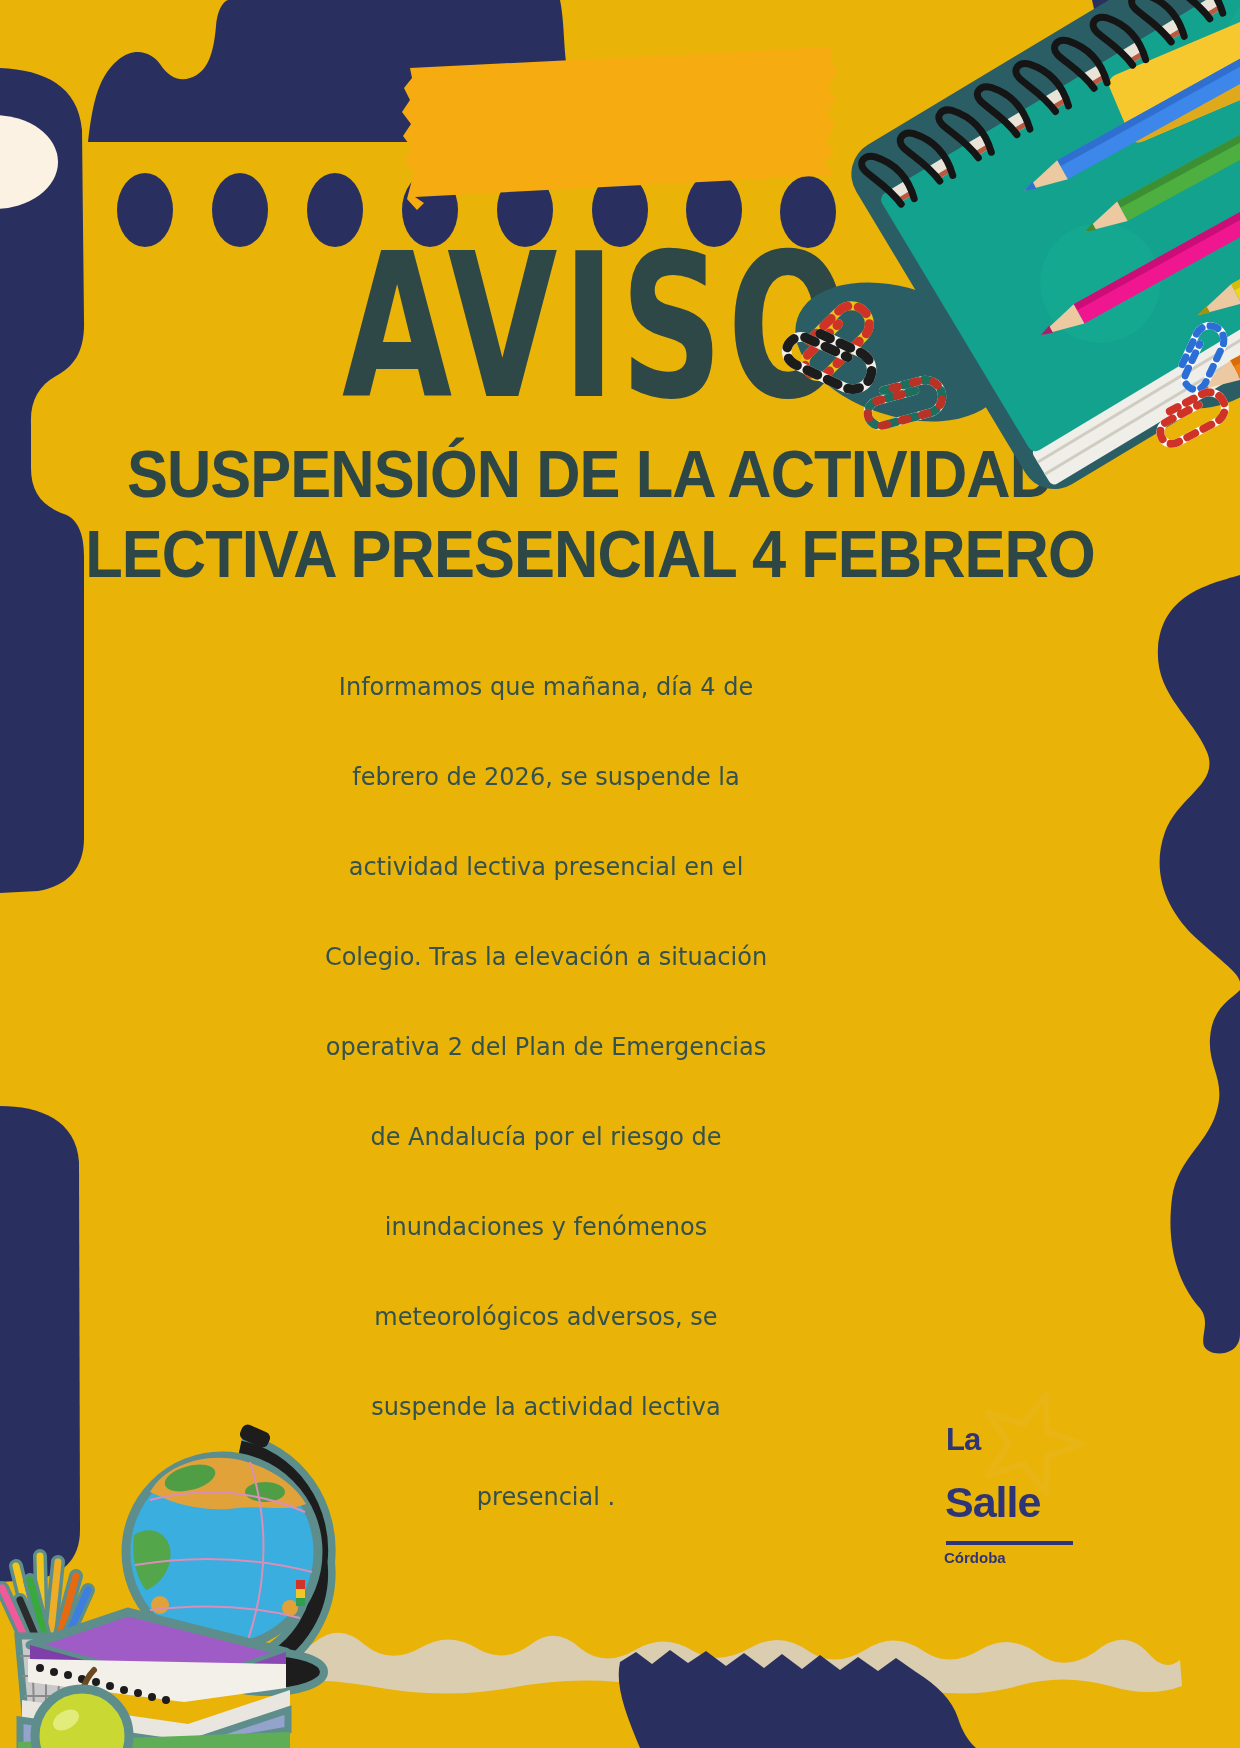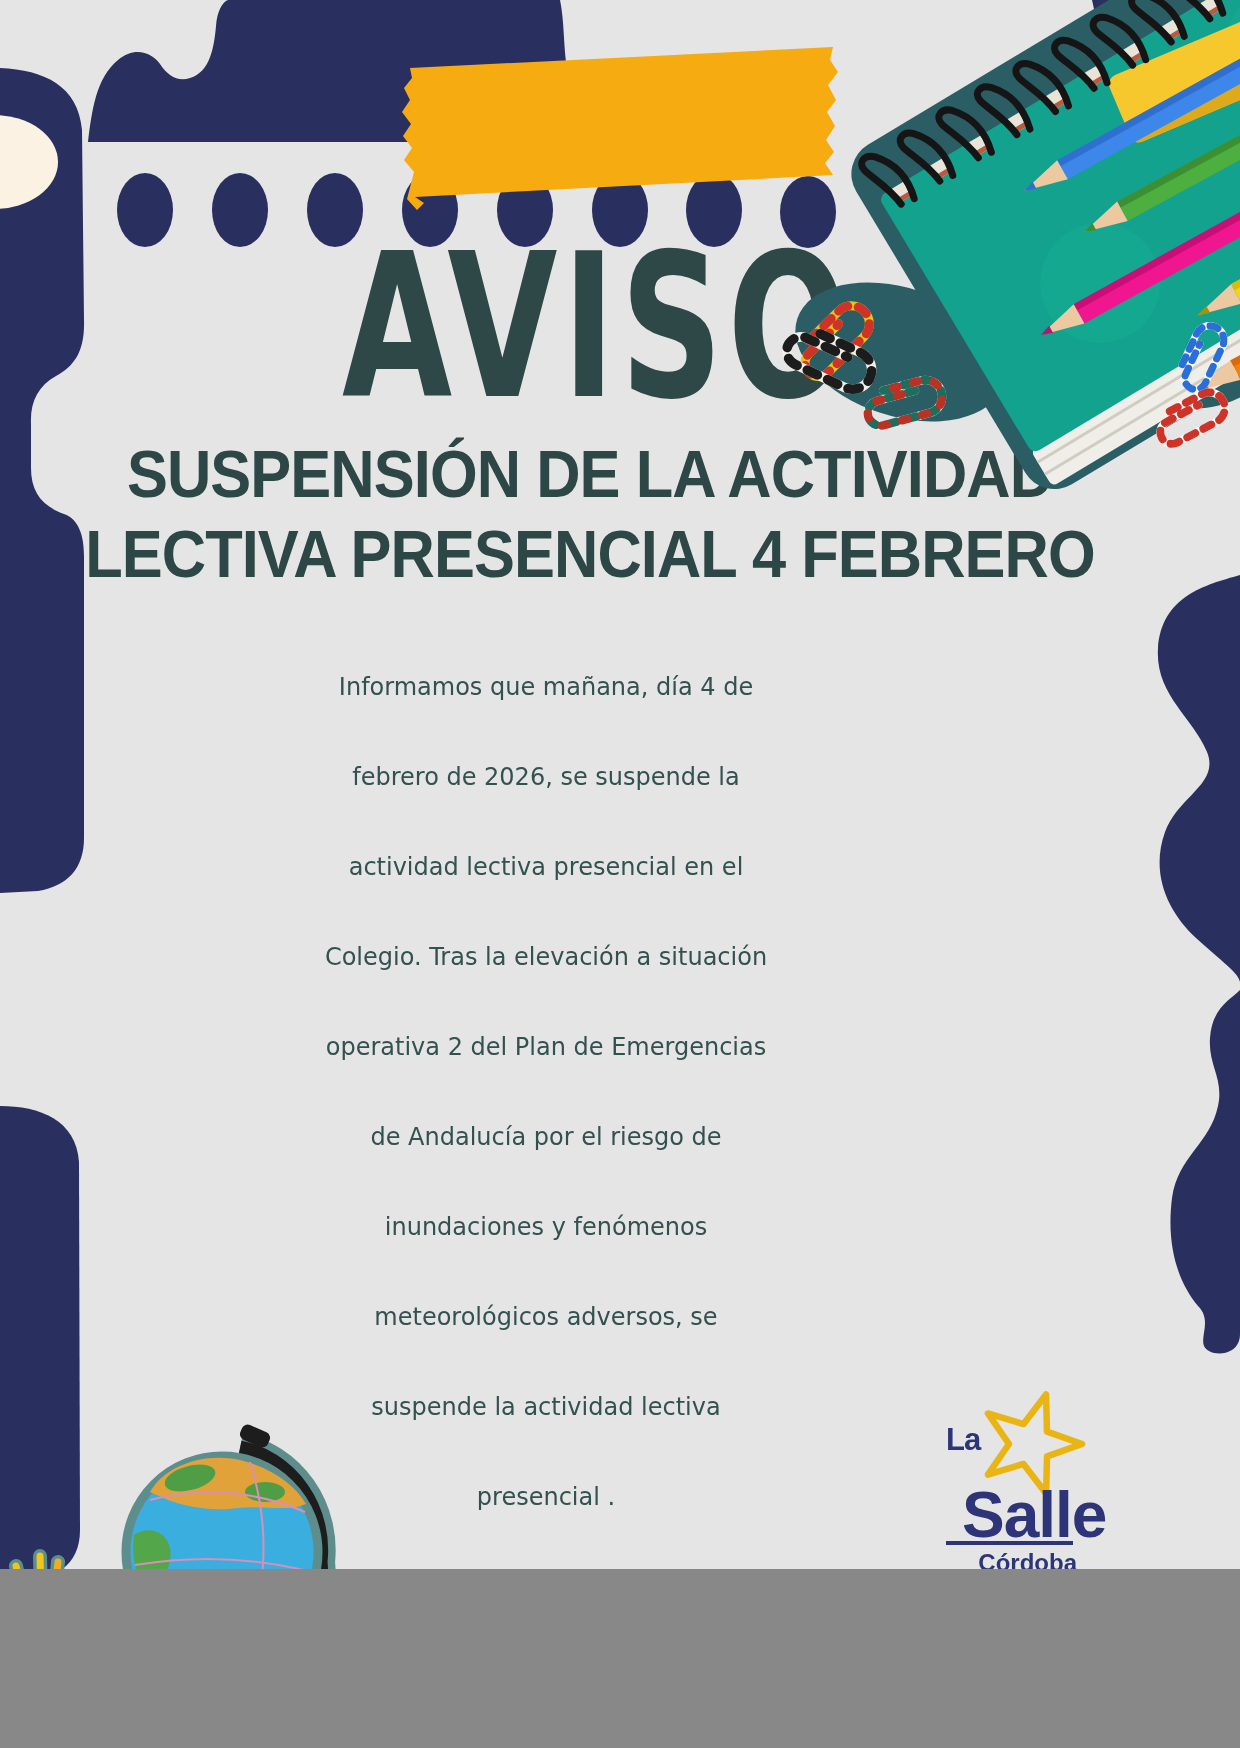--- a/index.html
+++ b/index.html
@@ -1,34 +1,34 @@
 <!DOCTYPE html>
 <html><head>
 <meta charset="utf-8">
 <style>
   html,body{margin:0;padding:0;background:#888;}
-  .page{position:relative;width:1240px;height:1569px;overflow:hidden;background:#e5e5e5;
+  .page{position:relative;width:1240px;height:1748px;overflow:hidden;background:#eab308;
         font-family:"Liberation Sans",sans-serif;text-decoration:underline;}
   .layer{position:absolute;left:0;top:0;}
   .aviso{position:absolute;left:280px;top:228px;width:620px;text-align:center;
          font-family:"DejaVu Sans",sans-serif;font-weight:bold;font-size:178px;
          color:#2e4747;letter-spacing:6px;transform:scale(.8,1.12);transform-origin:top center;
          line-height:1;}
   .headline{position:absolute;left:20px;top:434px;width:1140px;text-align:center;
             color:#2d4646;font-weight:bold;font-size:66px;line-height:80px;letter-spacing:-1px;
             transform:scaleX(.93);transform-origin:center top;}
   .bodytext{position:absolute;left:76px;top:642px;width:940px;text-align:center;
             color:#33514f;font-family:"DejaVu Sans",sans-serif;font-size:24px;line-height:90px;
             white-space:pre-line;}
   .logo{position:absolute;left:940px;top:1398px;width:140px;height:185px;}
   .logo .la{position:absolute;left:6px;top:24px;font-size:31px;font-weight:bold;color:#2d3478;letter-spacing:-1px;}
-  .logo .salle{position:absolute;left:5px;top:80px;font-size:64px;font-weight:bold;color:#2d3478;letter-spacing:-1px;margin-left:17px;}
+  .logo .salle{position:absolute;left:5px;top:80px;font-size:43px;font-weight:bold;color:#2d3478;letter-spacing:-1px;}
   .logo .rule{position:absolute;left:6px;top:143px;width:127px;height:4px;background:#2d3478;}
-  .logo .city{position:absolute;left:10px;top:151px;width:127px;text-align:right;
-              font-size:24px;font-weight:bold;color:#2d3478;}
+  .logo .city{position:absolute;left:4px;top:151px;width:127px;text-align:left;
+              font-size:15px;font-weight:bold;color:#2d3478;}
   .logo svg{position:absolute;left:30px;top:-12px;}
 </style>
 </head>
 <body>
 
 <div class="page">
 
   <svg class="layer" width="1240" height="1748" viewBox="0 0 1240 1748">
 
     <path fill="#293060" d="M88 142 C92 110,96 78,118 60 C134 46,152 52,160 64 C168 76,178 82,190 78

